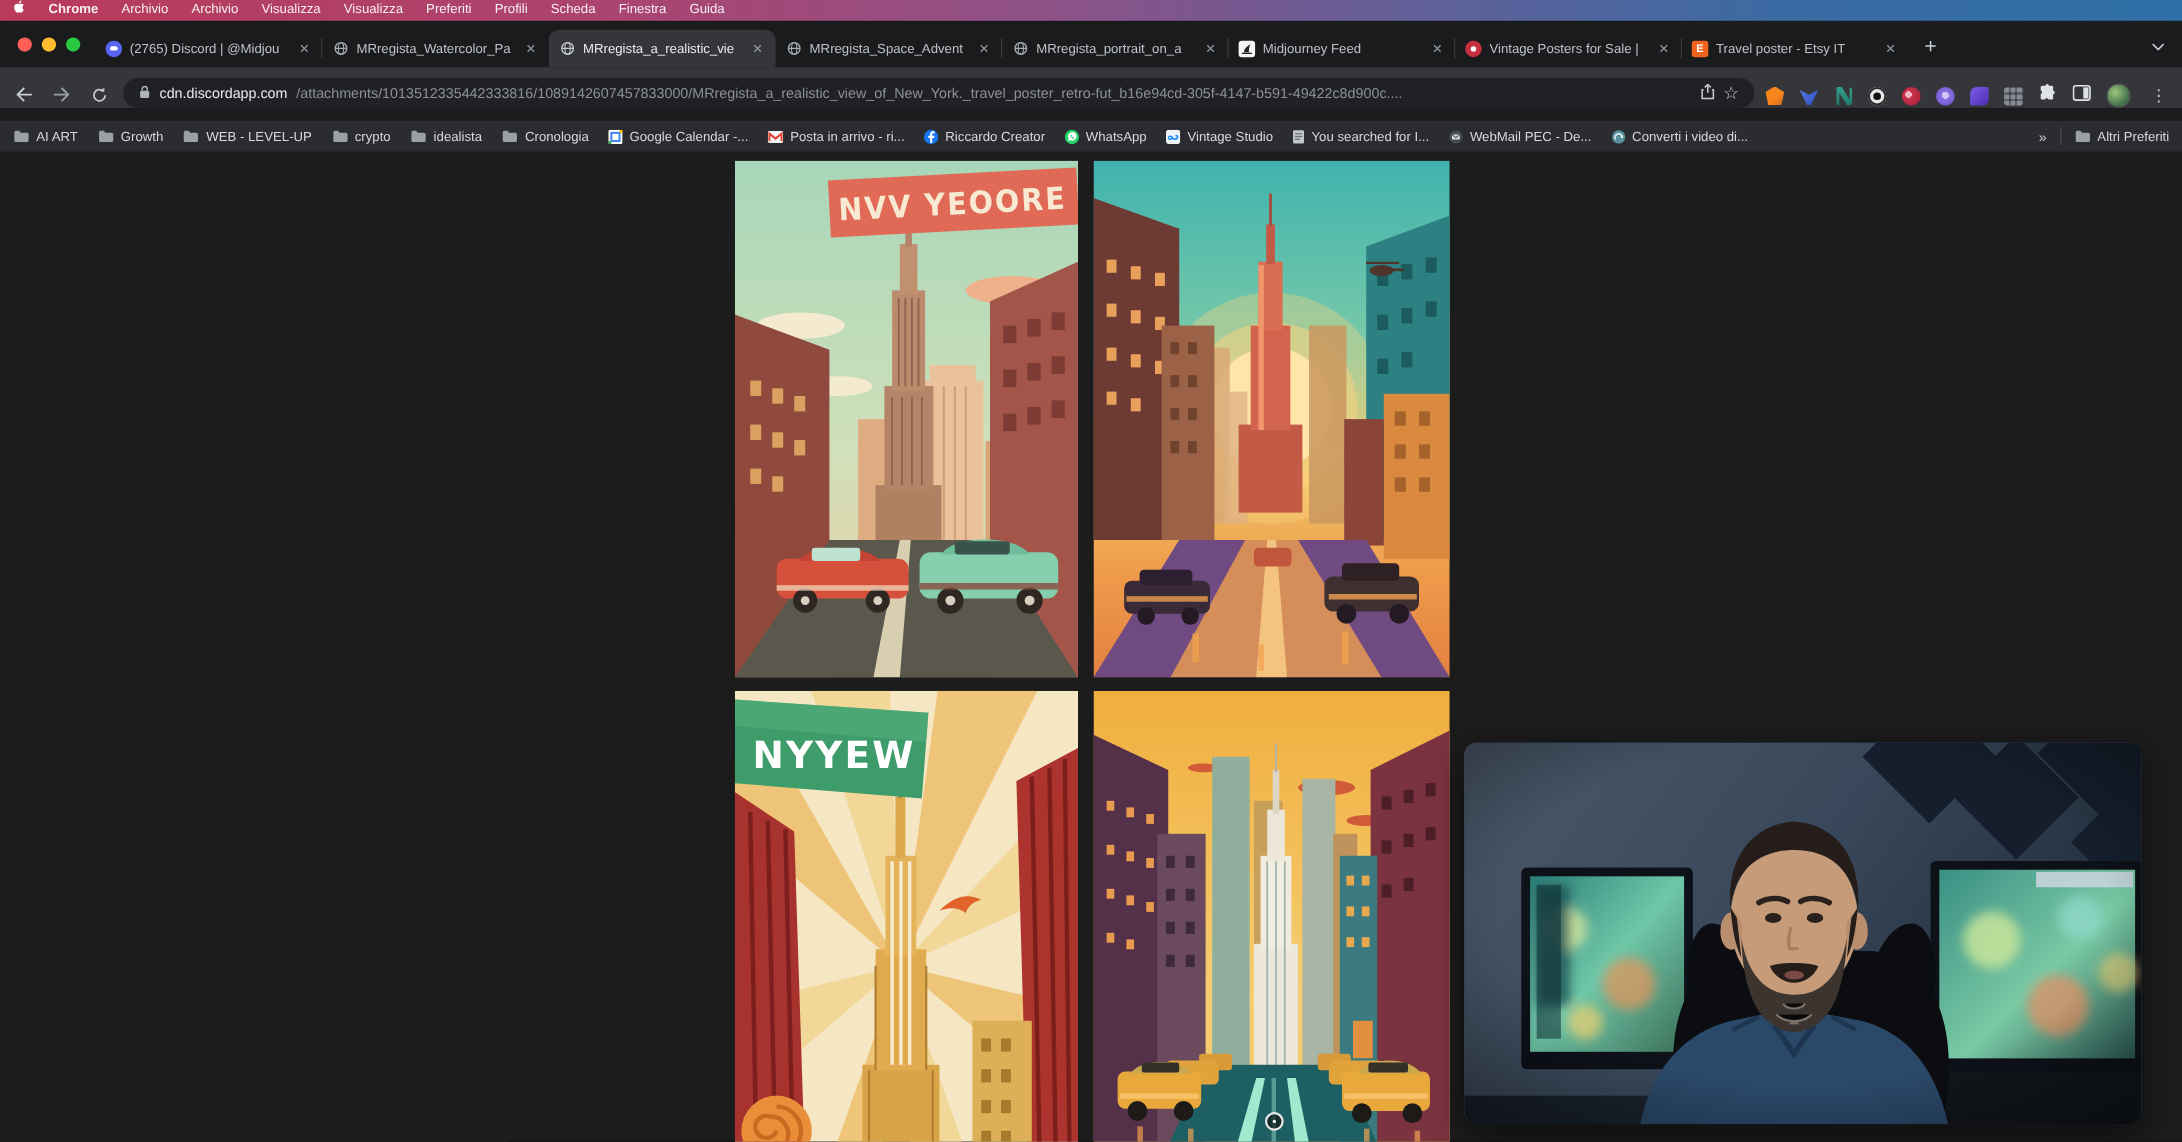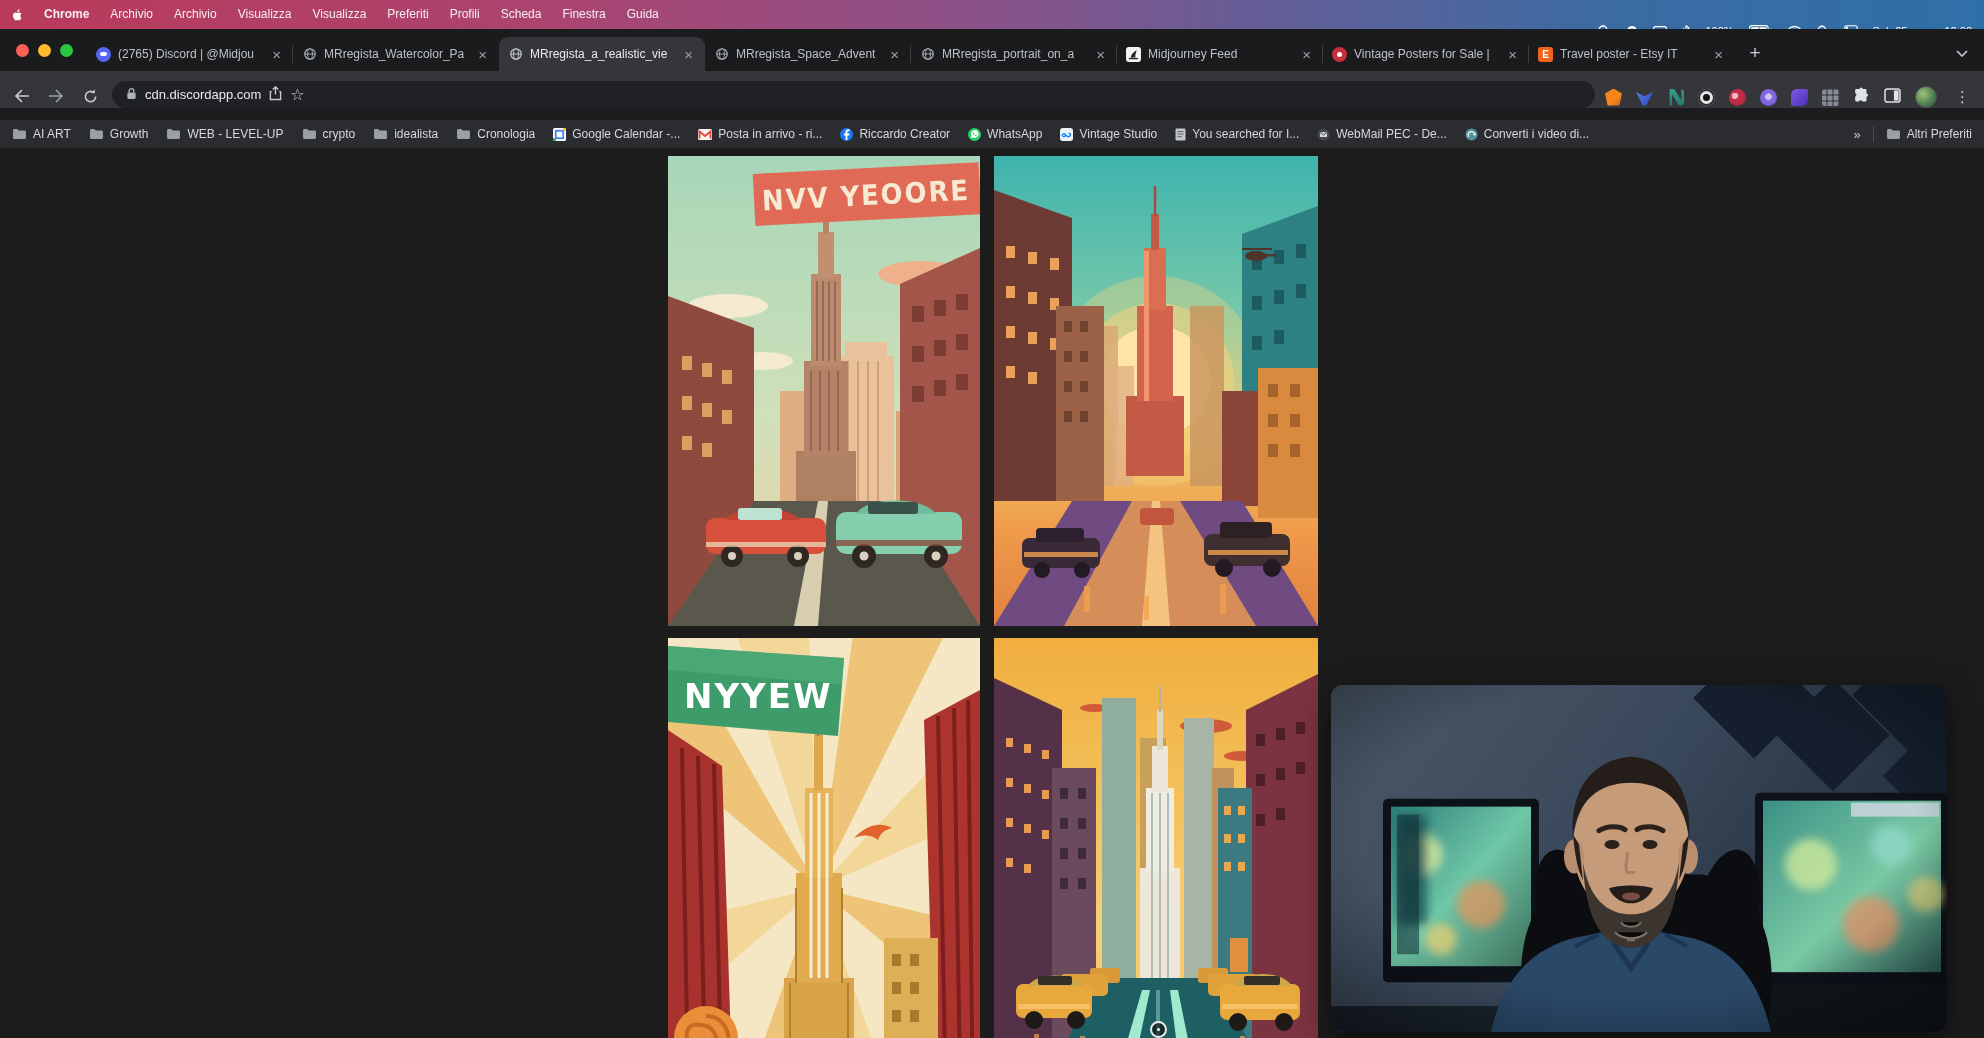--- a/index.html
+++ b/index.html
@@ -1,21 +1,21 @@
 <!DOCTYPE html>
 <html><head>
 <meta charset="utf-8">
 <style>
   * { margin:0; padding:0; box-sizing:border-box; }
   html,body { background:#000; }
   body { font-family:"Liberation Sans","DejaVu Sans",sans-serif; }
   #screen { position:relative; width:1984px; height:1038px; overflow:hidden; background:#1c1c1e; }
 
   
-  .menubar { height:29px; display:flex; align-items:center; gap:21px; padding:0 12px;
+  .menubar { height:19px; display:flex; gap:21px; padding:0 12px;
     background:linear-gradient(90deg,#b93a5a 0%,#ab4470 28%,#8d5187 48%,#5f6099 66%,#3a6ba3 82%,#2f6fa7 100%);
     color:#f6eef2; font-size:12px; }
   .menubar .apple { width:11px; height:12px; display:inline-block; }
   .menubar .mitem { white-space:nowrap; line-height:17px; }
   .menubar .mitem.bold { font-weight:bold; }
   .mstatus { margin-left:auto; display:flex; align-items:center; gap:15px; color:#fff; font-size:11px;margin-top:32px; }
   .mstatus svg { display:block; }
 
   
   .tabbar { height:42px; background:#1a1b1d; display:flex; align-items:flex-end; padding:0 6px 0 0; position:relative; }
@@ -272,20 +272,21 @@
     </span>
 
     <div class="omnibox">
       <span>
         <svg viewBox="0 0 12 14" width="11" height="13">
             <rect x="1.5" y="6" width="9" height="7" rx="1.5" fill="#aeb3b9"></rect>
             <path d="M3.5 6 V4.2 a2.5 2.5 0 0 1 5 0 V6" fill="none" stroke="#aeb3b9" stroke-width="1.5"></path>
           </svg>
       </span>
       <span class="domain">cdn.discordapp.com</span>
+      <span class="path">/attachments/1013512335442333816/1089142607457833000/MRregista_a_realistic_view_of_New_York._travel_poster_retro-fut_b16e94cd-305f-4147-b591-49422c8d900c....</span>
       <span>
         <svg viewBox="0 0 14 16" width="13" height="15">
             <path d="M7 1 V9 M4 3.6 L7 0.8 L10 3.6" fill="none" stroke="#c7cbd1" stroke-width="1.5"></path>
             <path d="M3 6 H1.5 V14.5 H12.5 V6 H11" fill="none" stroke="#c7cbd1" stroke-width="1.5"></path>
           </svg>
       </span>
       <span class="star">☆</span>
     </div>
 
     <span class="obicons">

